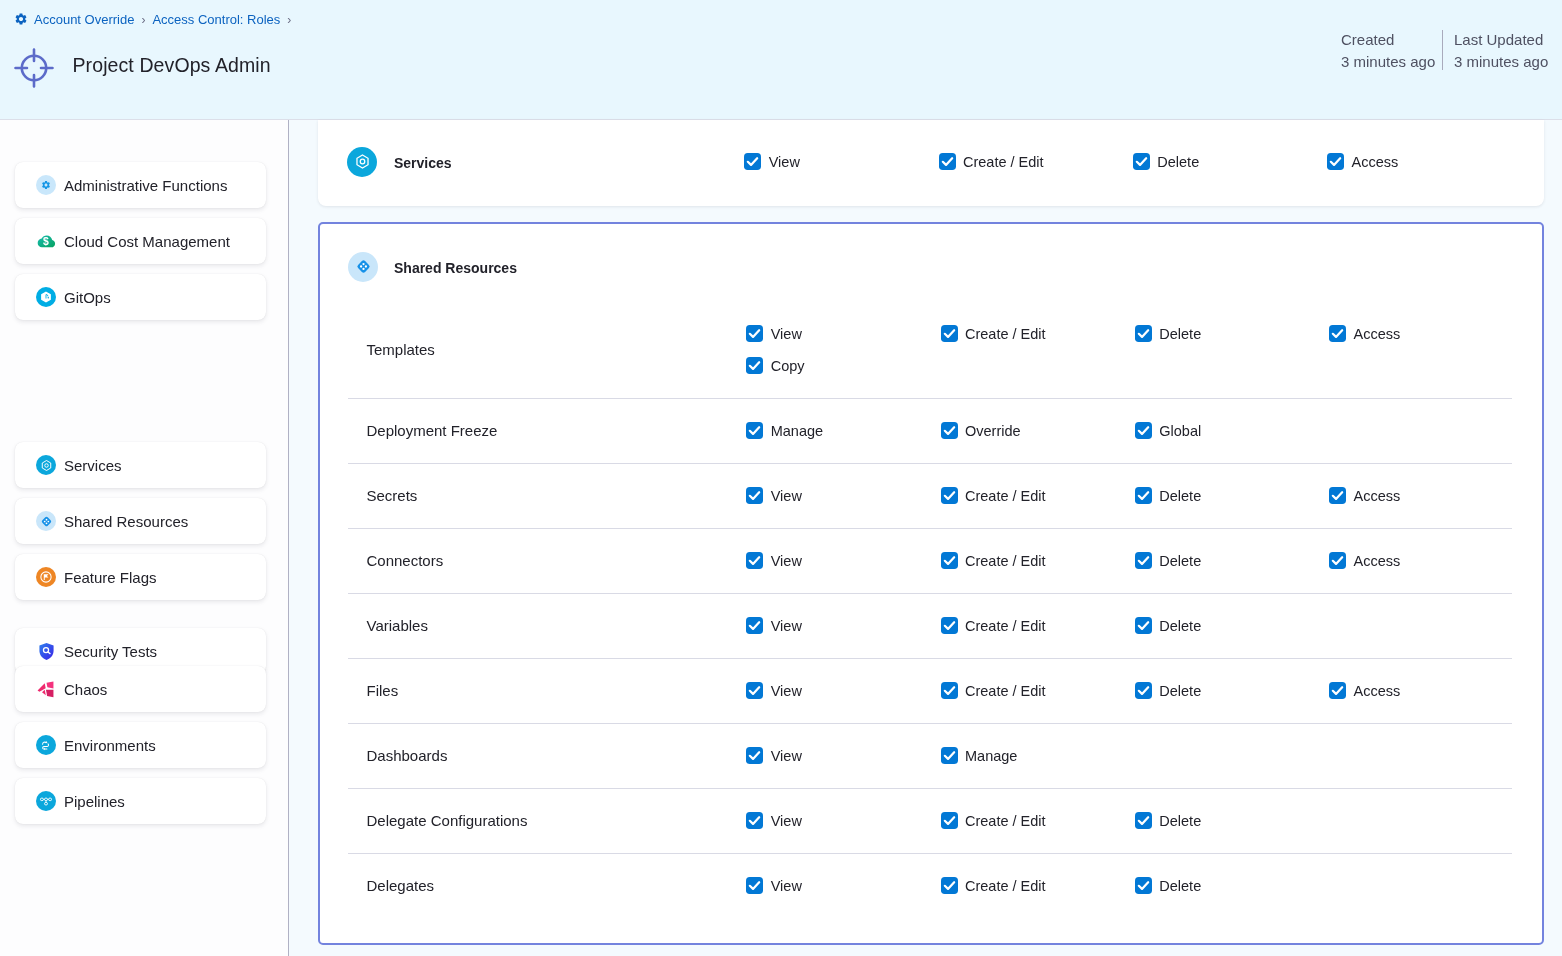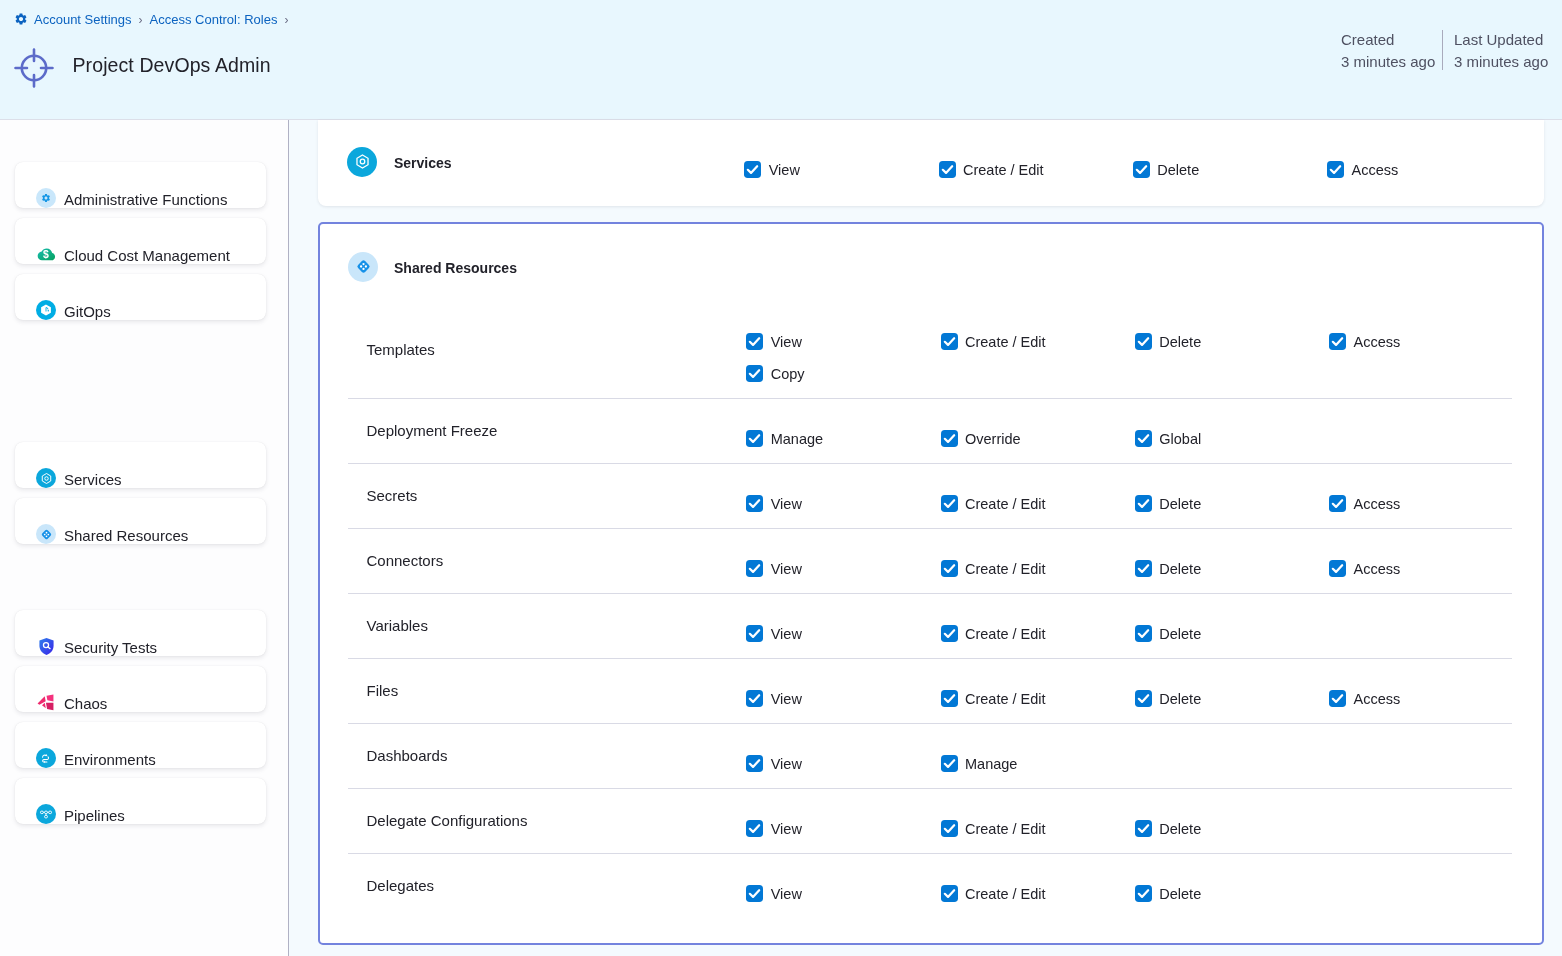--- a/index.html
+++ b/index.html
@@ -7,41 +7,41 @@
 .crumbs { position:absolute; left:14px; top:12px; font-size:13px; color:#6b6d85; }
 .crumbs a { color:#0c63c0; text-decoration:none; font-weight:500; }
 .crumbs .sep { color:#6b6d85; padding:0 7px; font-size:12px; }
 .thicon { position:absolute; left:12px; top:46px; }
 .title { position:absolute; left:72.5px; top:54px; font-size:19.5px; color:#22222a; font-weight:400; letter-spacing:0.1px; }
 .meta { position:absolute; top:0; left:0; color:#4f5162; font-size:15px; }
 .meta div { position:absolute; white-space:nowrap; }
 .meta .vdiv { width:1px; height:40px; background:#a9aabc; left:1442px; top:29.5px; }
 .sbar { position:absolute; left:0; top:120px; width:289px; height:836px; background:#fdfdfe; border-right:1px solid #b0b1c4; }
 .scard { position:absolute; left:15px; width:251px; height:46px; background:#fff; border-radius:8px;
-  box-shadow:0 2px 4px rgba(96,97,112,0.14), 0 0 1px rgba(40,41,61,0.12); display:flex; align-items:flex-end; }
+  box-shadow:0 2px 4px rgba(96,97,112,0.14), 0 0 1px rgba(40,41,61,0.12); display:flex; align-items:center; }
 .sic { width:20px; height:20px; border-radius:50%; margin-left:21px; display:inline-flex; align-items:center; justify-content:center; flex:0 0 20px; }
 .slab { margin-left:8px; font-size:15px; color:#22222a; }
 .card1 { position:absolute; left:318px; top:120px; width:1226px; height:85.5px; background:#fff; border-radius:0 0 8px 8px;
   box-shadow:0 1px 3px rgba(40,41,61,0.10); }
 .card2 { position:absolute; left:318px; top:221.5px; width:1226px; height:723px; background:#fff; border:2px solid #7383de; border-radius:5px; }
 .bic { position:absolute; width:30px; height:30px; border-radius:50%; display:flex; align-items:center; justify-content:center; }
 .btitle { position:absolute; font-size:14px; font-weight:700; color:#22222a; }
 .rlabel { position:absolute; font-size:15px; color:#22222a; line-height:20px; }
-.cell { position:absolute; height:17px; display:flex;margin-top:8px; }
+.cell { position:absolute; height:17px; display:flex; }
 .perm { display:inline-flex; align-items:center; }
 .cb { width:17px; height:17px; display:inline-block; }
 .cb svg { display:block; }
 .pl { margin-left:7.5px; font-size:14.5px; color:#22222a; white-space:nowrap; position:relative; top:0.5px; }
 .div { position:absolute; left:27.5px; right:30px; height:1px; background:#d9dae5; }
 </style></head>
 <body>
 <div class="hdr">
   <div class="crumbs"><svg width="14" height="14" viewBox="0 0 24 24" fill="#0c63c0" style="vertical-align:-2px">
         <path d="M19.14 12.94c.04-.3.06-.61.06-.94 0-.32-.02-.64-.07-.94l2.03-1.58c.18-.14.23-.41.12-.61l-1.92-3.32c-.12-.22-.37-.29-.59-.22l-2.39.96c-.5-.38-1.03-.7-1.62-.94l-.36-2.54c-.04-.24-.24-.41-.48-.41h-3.84c-.24 0-.43.17-.47.41l-.36 2.54c-.59.24-1.13.57-1.62.94l-2.39-.96c-.22-.08-.47 0-.59.22L2.74 8.87c-.12.21-.08.47.12.61l2.03 1.58c-.05.3-.09.63-.09.94s.02.64.07.94l-2.03 1.58c-.18.14-.23.41-.12.61l1.92 3.32c.12.22.37.29.59.22l2.39-.96c.5.38 1.03.7 1.62.94l.36 2.54c.05.24.24.41.48.41h3.84c.24 0 .44-.17.47-.41l.36-2.54c.59-.24 1.13-.56 1.62-.94l2.39.96c.22.08.47 0 .59-.22l1.92-3.32c.12-.22.07-.47-.12-.61l-2.01-1.58zM12 15.6c-1.98 0-3.6-1.62-3.6-3.6s1.62-3.6 3.6-3.6 3.6 1.62 3.6 3.6-1.62 3.6-3.6 3.6z"></path>
-      </svg><a style="margin-left:6px">Account Settings</a><span class="sep">›</span><a>Access Control: Roles</a><span class="sep">›</span></div>
+      </svg><a style="margin-left:6px">Account Override</a><span class="sep">›</span><a>Access Control: Roles</a><span class="sep">›</span></div>
   <div class="thicon"><svg width="44" height="44" viewBox="0 0 44 44" fill="none" stroke="#5c6bc9" stroke-width="2.6" stroke-linecap="round">
         <circle cx="22" cy="22" r="12.2"></circle>
         <path d="M22 3.5 V15 M22 29 V40.5 M3.5 22 H15 M29 22 H40.5"></path>
       </svg></div>
   <div class="title">Project DevOps Admin</div>
   <div class="meta">
     <div style="left:1341px;top:31px">Created</div>
     <div style="left:1341px;top:53px">3 minutes ago</div>
     <div class="vdiv"></div>
     <div style="left:1454px;top:31px">Last Updated</div>
@@ -96,21 +96,30 @@
         <svg width="13" height="13" viewBox="0 0 24 24">
           <rect x="5" y="5" width="14" height="14" rx="3.2" transform="rotate(45 12 12)" fill="#1691e8"></rect>
           <circle cx="12" cy="8.6" r="1.6" fill="#fff"></circle>
           <circle cx="12" cy="15.4" r="1.6" fill="#fff"></circle>
           <circle cx="8.6" cy="12" r="1.6" fill="#fff"></circle>
           <circle cx="15.4" cy="12" r="1.6" fill="#fff"></circle>
         </svg>
       </span>
       <span class="slab">Shared Resources</span>
     </div>
-<div class="scard" style="top:490px">
+<div class="scard" style="top:434px">
+      <span class="sic" style="background:#ee8624">
+        <svg width="14" height="14" viewBox="0 0 24 24" fill="none">
+          <circle cx="12" cy="12" r="8.8" stroke="#fff" stroke-width="1.8"></circle>
+          <path d="M8.2 17 V7.4 H16.2 L13.6 10.1 L16.2 12.8 H9.8 L9.8 17 Z" fill="#fff" stroke="none"></path>
+        </svg>
+      </span>
+      <span class="slab">Feature Flags</span>
+    </div>
+<div class="scard" style="top:508px">
       <span class="sic" style="background:transparent">
         <svg width="17" height="19" viewBox="0 0 24 26">
           <defs>
             <linearGradient id="sg" x1="0" y1="0" x2="1" y2="1">
               <stop offset="0" stop-color="#2f80ed"></stop>
               <stop offset="1" stop-color="#3a22e8"></stop>
             </linearGradient>
           </defs>
           <path fill="url(#sg)" d="M12 1 L22 4.5 V12 c0 6.2-4.2 10.8-10 13 C6.2 22.8 2 18.2 2 12 V4.5 Z"></path>
           <circle cx="11.3" cy="11" r="3.6" fill="none" stroke="#fff" stroke-width="1.8"></circle>

